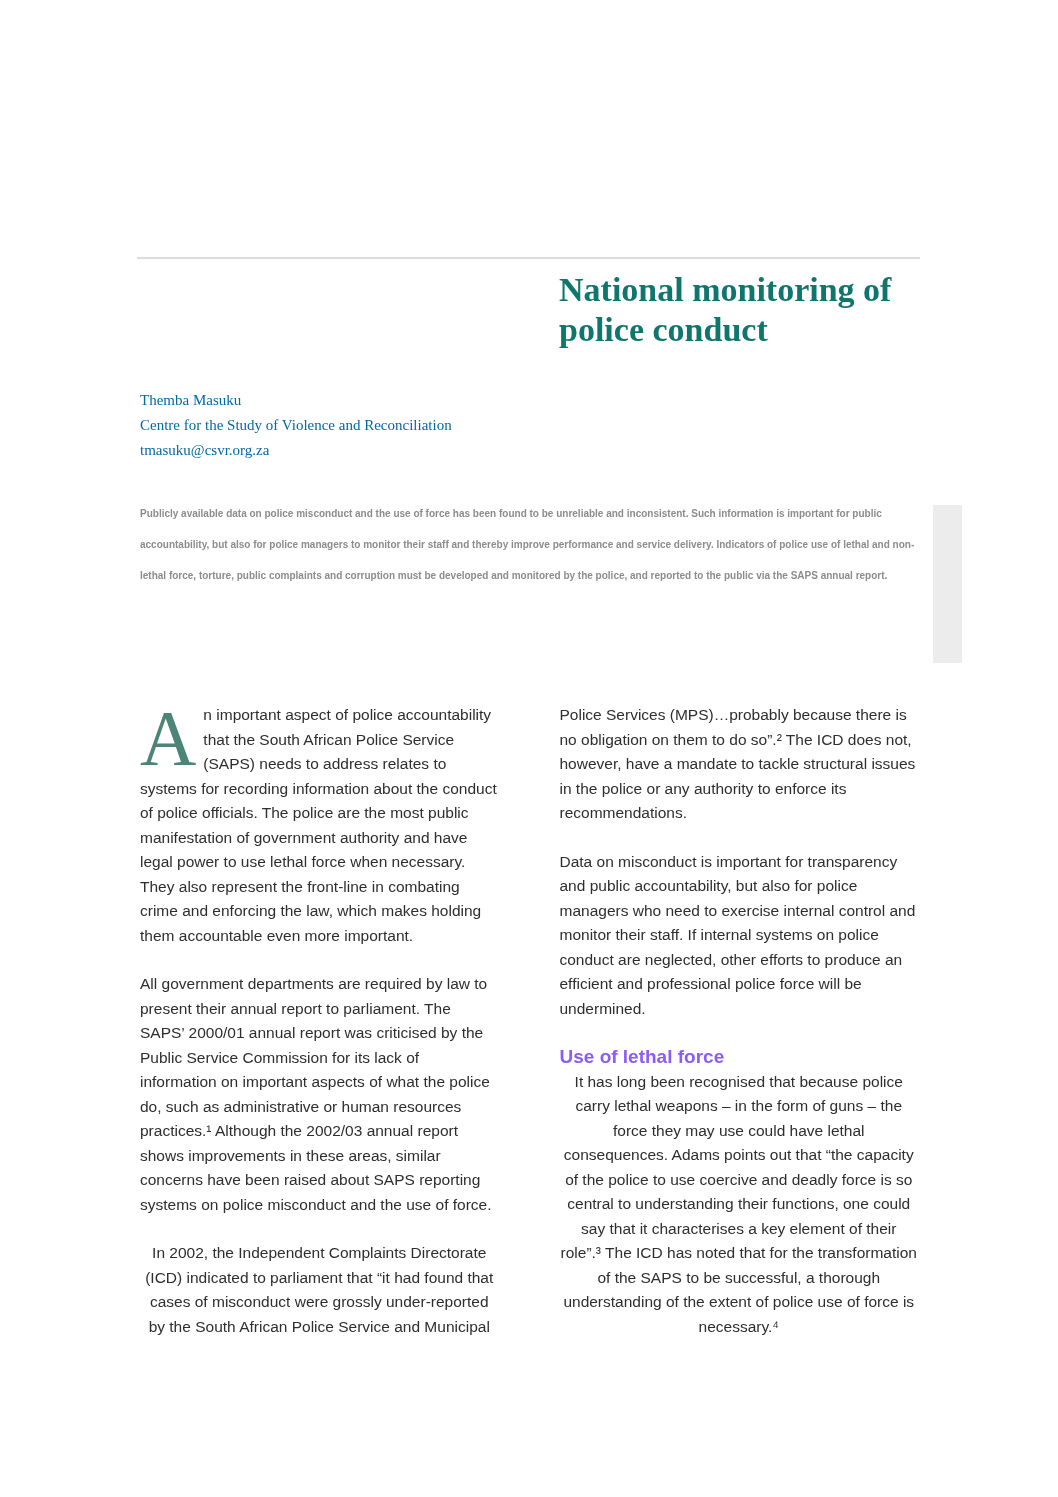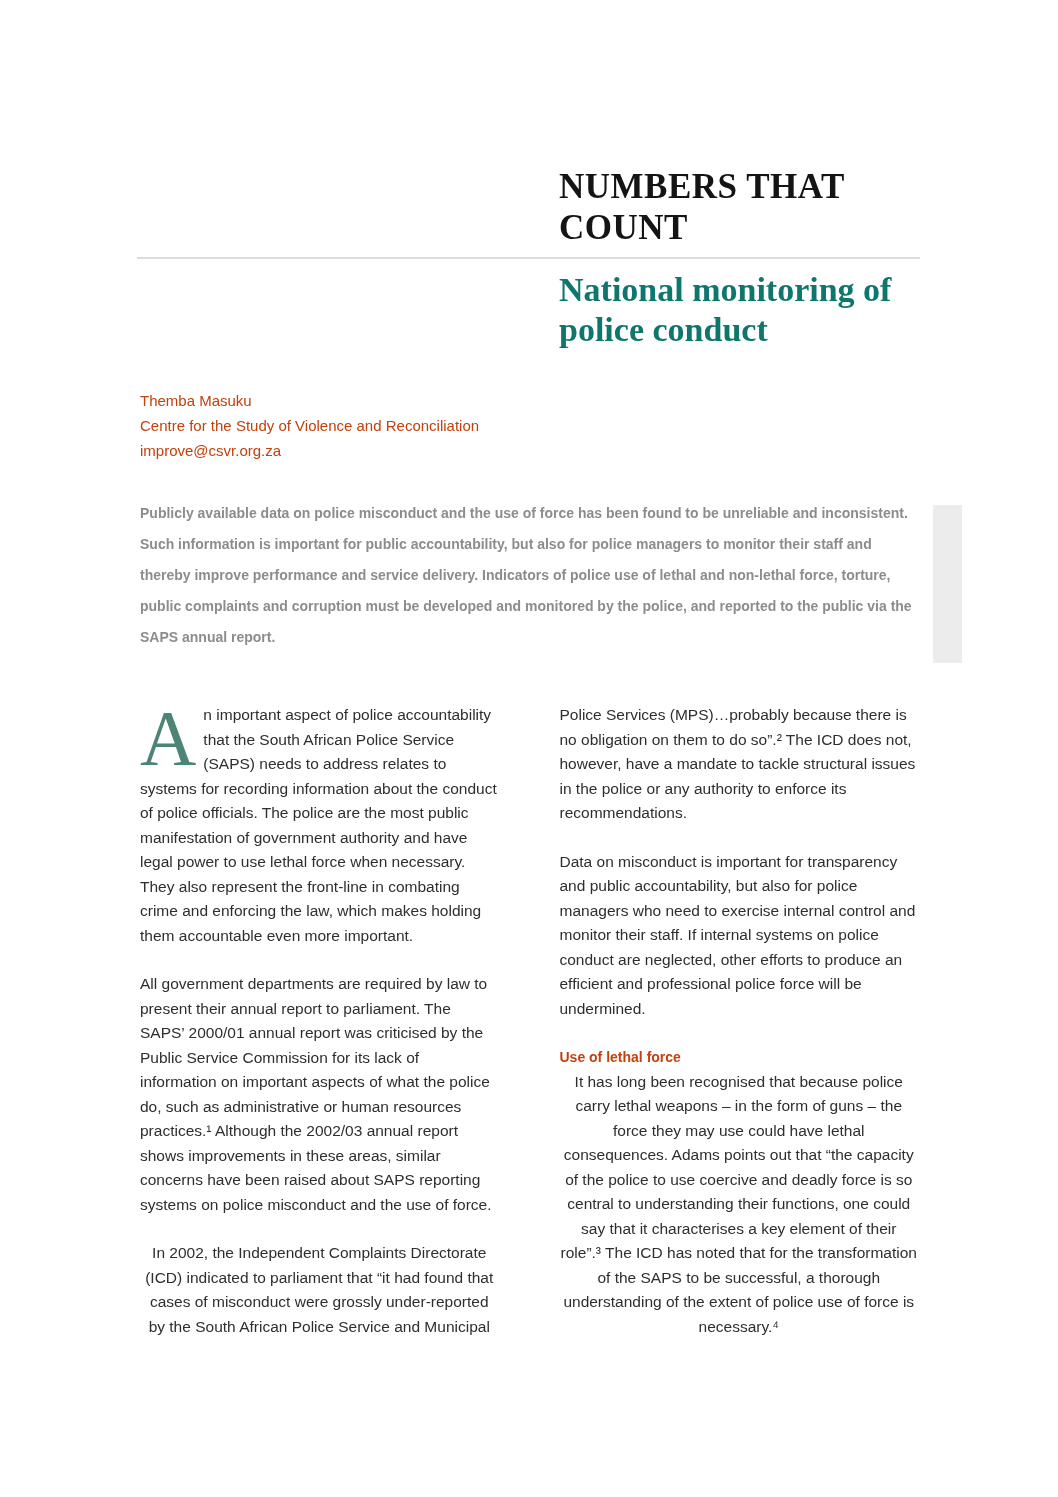--- a/index.html
+++ b/index.html
@@ -31,27 +31,27 @@
     position:absolute; left:559px; top:270px; width:375px;
     font-family:"Liberation Serif", serif;
     font-weight:bold;
     font-size:34px; line-height:40px;
     color:#0f766e;
   }
 
   
   .author-block {
     position:absolute; left:140px; top:388px;
-    font-size:15px; line-height:25px; color:#c2410c;
+    font-size:15px; line-height:25px; color:#0369a1;font-family:Liberation Serif, serif;
   }
 
   
   .standfirst {
     position:absolute; left:140px; top:498px; width:778px;
-    font-size:14px; font-weight:bold;
+    font-size:10px; font-weight:bold;
     line-height:31px;
     color:#8c8c8c;
   }
   .standfirst-bar {
     position:absolute; left:933px; top:505px;
     width:29px; height:158px;
     background:#ececec;
   }
 
   
@@ -67,22 +67,22 @@
   }
   .col p:last-child { margin-bottom:0;text-align:center; }
   .dropcap {
     float:left;
     font-family:"Liberation Serif", serif;
     font-size:78px; line-height:62px;
     color:#4c8577;
     padding-right:7px; padding-top:4px;
   }
   .section-heading {
-    font-size:14px; line-height:24.5px;
-    font-weight:bold; color:#c2410c;
+    font-size:19px; line-height:24.5px;
+    font-weight:bold; color:#8b5cf6;
     margin-bottom:0;
   }
 
   
   .footer {
     position:absolute; left:140px; top:1342px; width:782px;
     display:flex; justify-content:space-between; align-items:baseline;
   }
   .journal-line {
     font-family:"Liberation Serif", serif;
@@ -91,30 +91,27 @@
   }
   .page-number {
     font-size:16px; font-weight:bold; color:#111111;
   }
 </style>
 </head>
 <body>
 
 <div class="page">
 
-  <div class="title-block">
-    <h1 class="kicker-title">NUMBERS THAT COUNT</h1>
-  </div>
   <div class="title-rule"></div>
   <h2 class="subtitle">National monitoring of police conduct</h2>
 
   <div class="author-block">
     <div>Themba Masuku</div>
     <div>Centre for the Study of Violence and Reconciliation</div>
-    <div>improve@csvr.org.za</div>
+    <div>tmasuku@csvr.org.za</div>
   </div>
 
   <p class="standfirst">Publicly available data on police misconduct and the use of force has been found to be unreliable and inconsistent. Such information is important for public accountability, but also for police managers to monitor their staff and thereby improve performance and service delivery. Indicators of police use of lethal and non-lethal force, torture, public complaints and corruption must be developed and monitored by the police, and reported to the public via the SAPS annual report.</p>
   <div class="standfirst-bar"></div>
 
   <div class="columns">
     <div class="col">
       <p><span class="dropcap">A</span><span>n important aspect of police accountability that the South African Police Service (SAPS) needs to address relates to systems for recording information about the conduct of police officials. The police are the most public manifestation of government authority and have legal power to use lethal force when necessary. They also represent the front-line in combating crime and enforcing the law, which makes holding them accountable even more important.</span></p>
       <p>All government departments are required by law to present their annual report to parliament. The SAPS’ 2000/01 annual report was criticised by the Public Service Commission for its lack of information on important aspects of what the police do, such as administrative or human resources practices.¹ Although the 2002/03 annual report shows improvements in these areas, similar concerns have been raised about SAPS reporting systems on police misconduct and the use of force.</p>
       <p>In 2002, the Independent Complaints Directorate (ICD) indicated to parliament that “it had found that cases of misconduct were grossly under-reported by the South African Police Service and Municipal</p>

